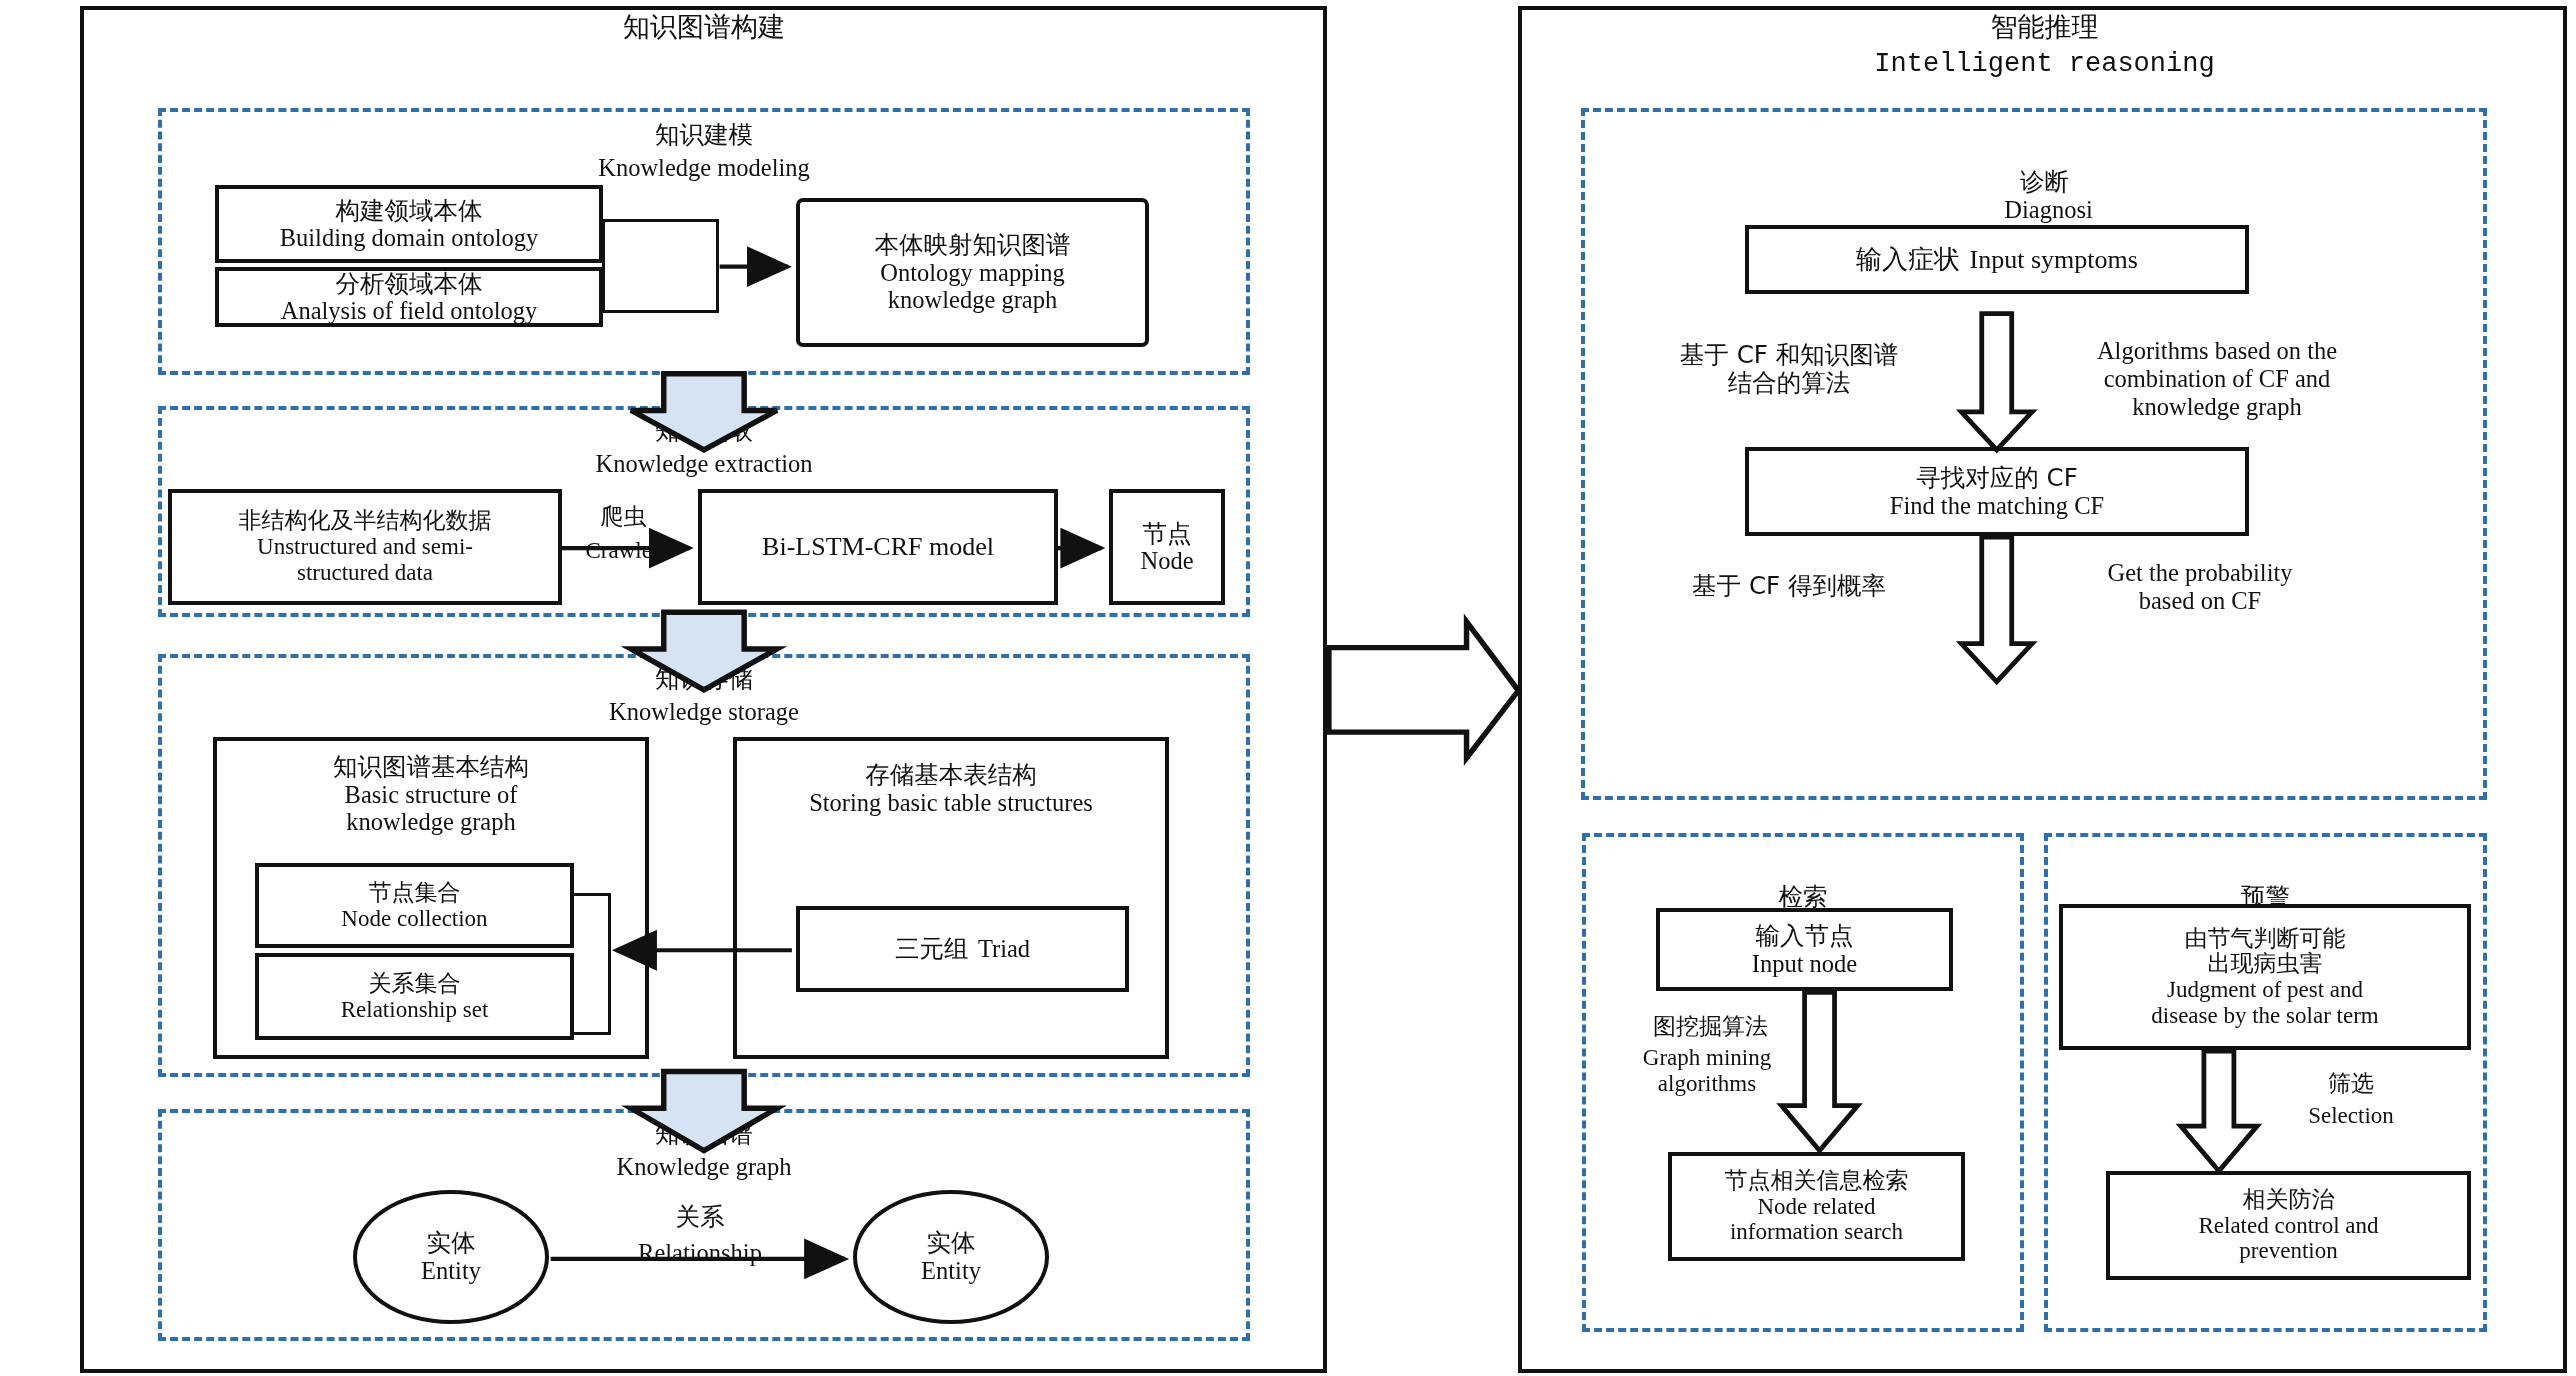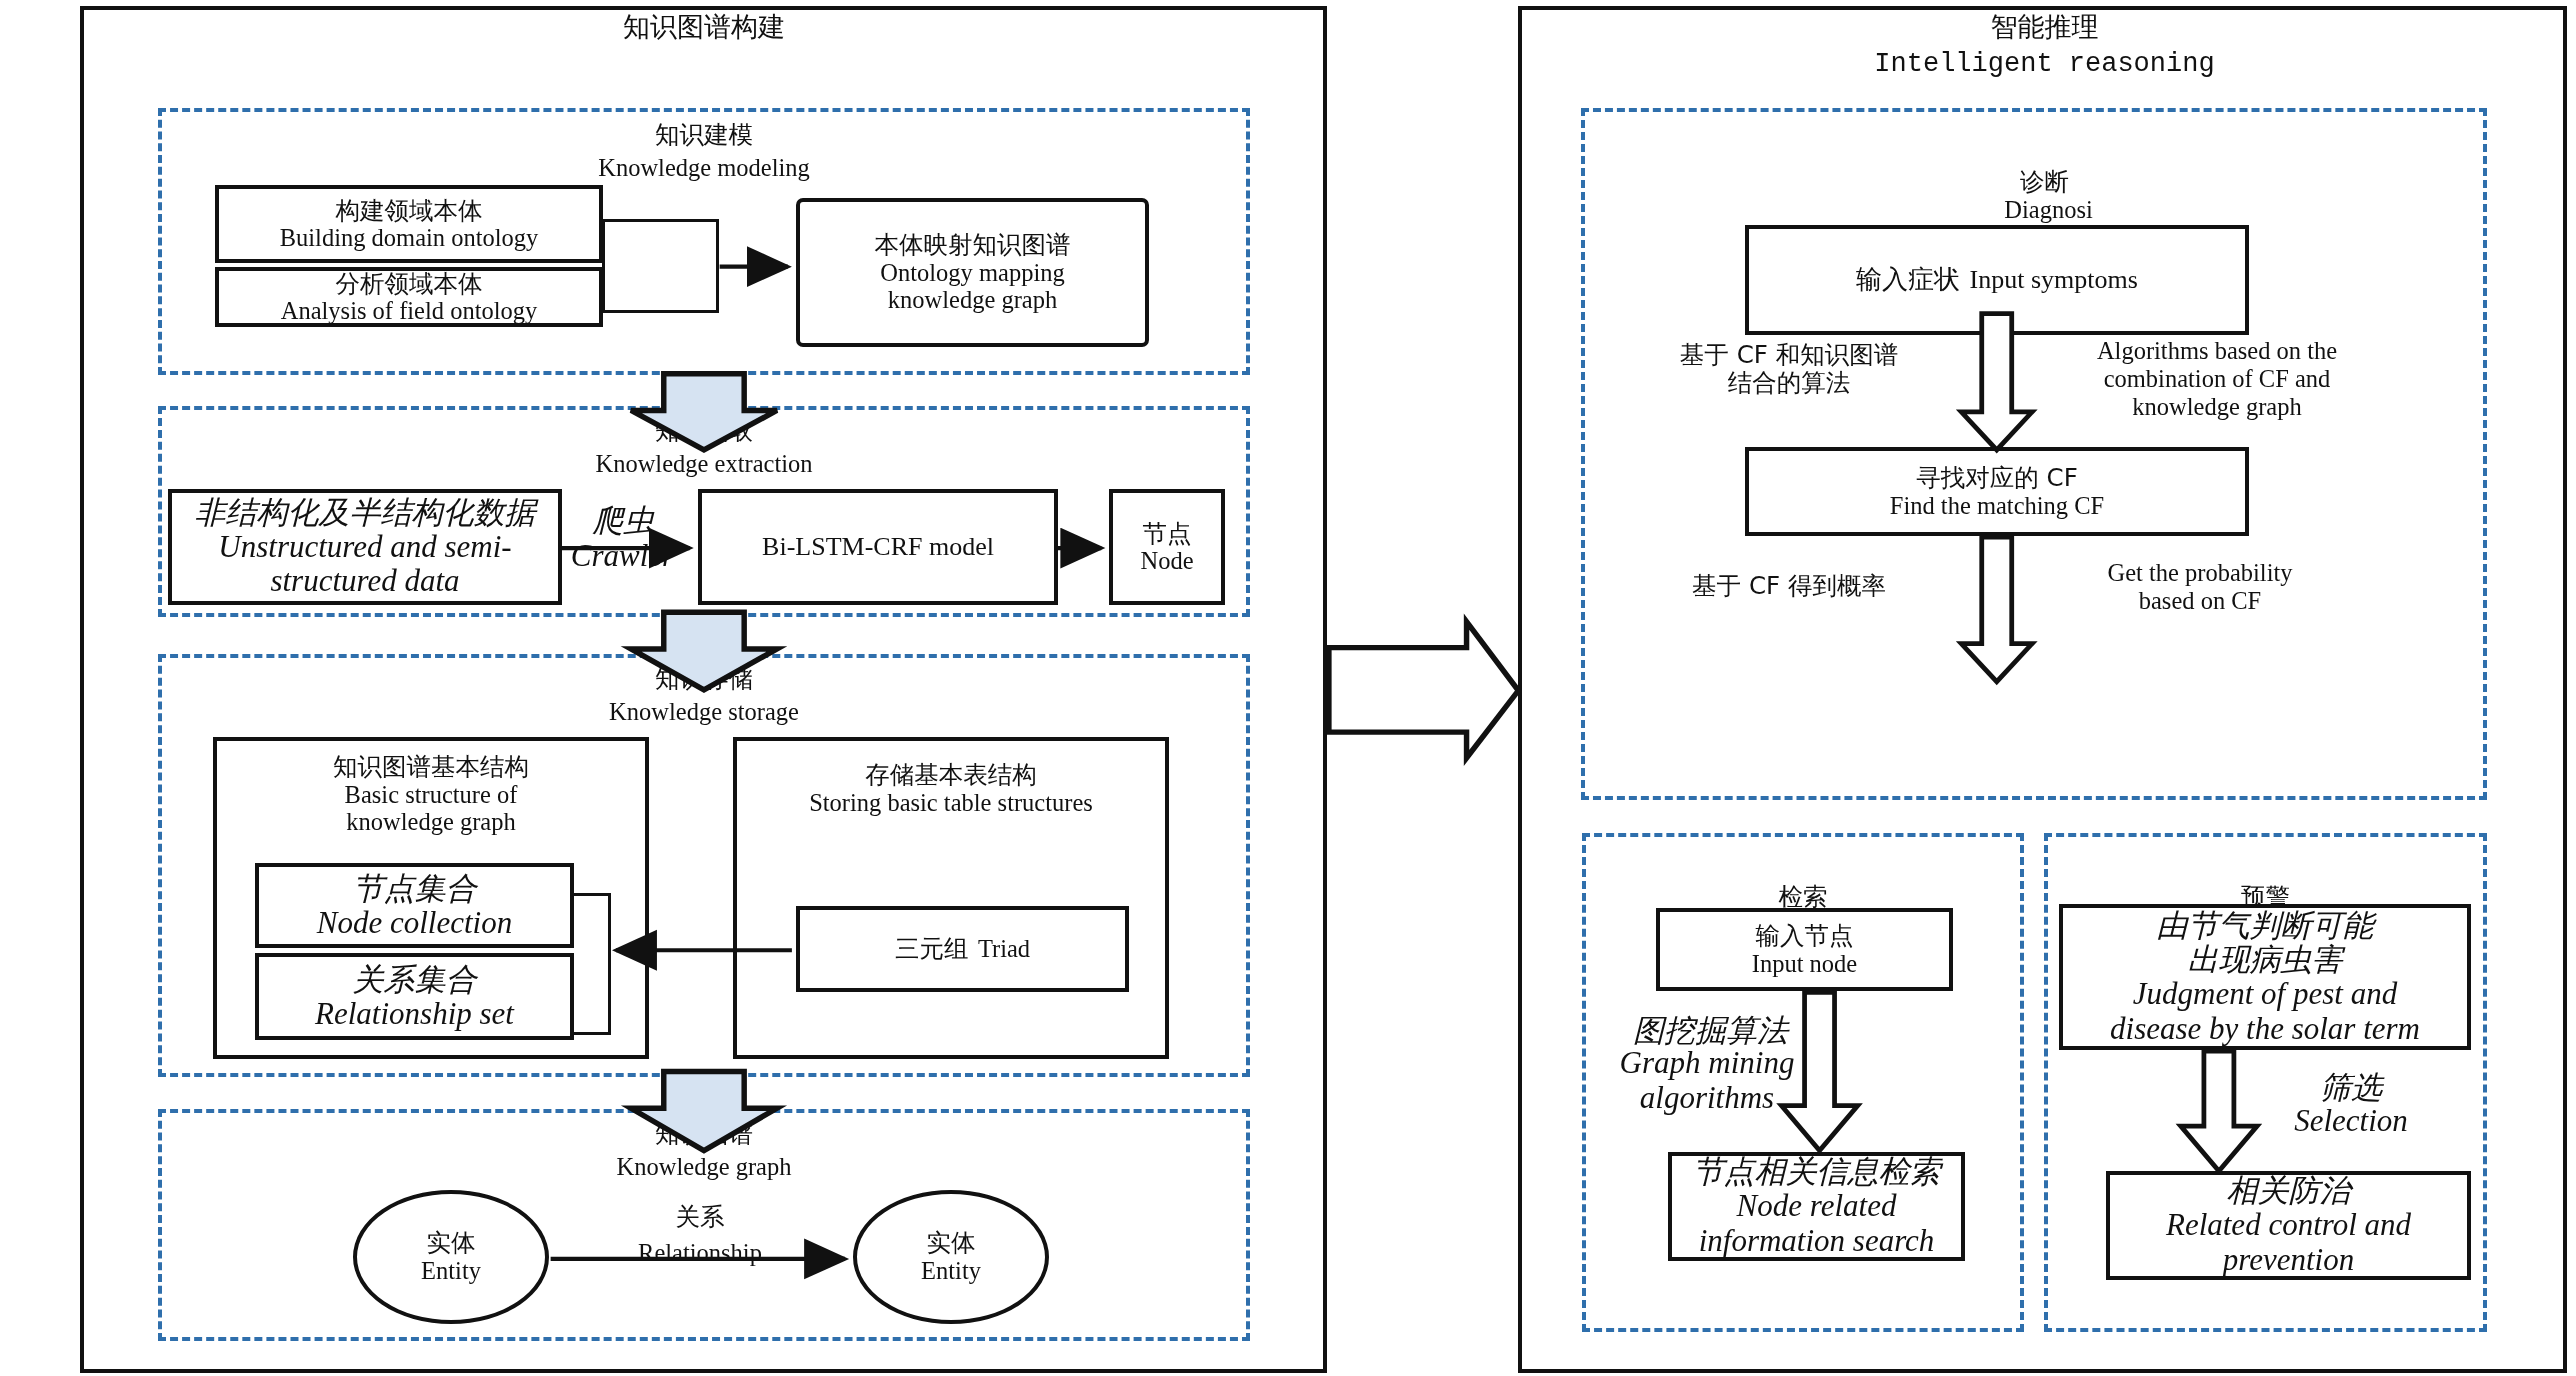--- a/index.html
+++ b/index.html
@@ -24,21 +24,21 @@
     text-align:center;line-height:1.15;color:#111;}
 
   
   .txt{position:absolute;text-align:center;color:#111;line-height:1.14;white-space:pre-line;}
   .txt.l{text-align:left;}
   .cn{font-family:"DejaVu Sans","Liberation Sans",sans-serif;}
 
   .f40{font-size:27px;font-family:Liberation Mono, monospace;}
   .f38{font-size:26px;}
   .f36{font-size:24.5px;}
-  .f34{font-size:31px;font-style:italic;}
+  .f34{font-size:23px;}
 
   svg.ov{position:absolute;left:0;top:0;width:2576px;height:1377px;pointer-events:none;}
 </style>
 </head>
 <body>
 
 <div id="stage">
 
   <div class="panel" style="left:80px;top:5.5px;width:1247px;height:1367px;"></div>
 
@@ -143,21 +143,21 @@
 
   <div class="txt cn f40" style="left:1772px;top:13.6px;width:545px;">智能推理</div>
   <div class="txt f40" style="left:1772px;top:49px;width:545px;">Intelligent reasoning</div>
 
   <div class="dashgroup" style="left:1581px;top:108px;width:906px;height:692px;"></div>
   <div class="txt f36" style="left:1772px;top:140px;width:545px;">
     <span class="cn">诊断</span>
     <span style="margin-left:8.2px;">Diagnosi</span>
   </div>
 
-  <div class="box" style="left:1745px;top:225px;width:504px;height:110px;flex-direction:row;gap:9.5px;">
+  <div class="box" style="left:1745px;top:225px;width:504px;height:69px;flex-direction:row;gap:9.5px;">
     <span class="cn f38">输入症状</span>
     <span class="f38">Input symptoms</span>
   </div>
 
   <div class="txt cn f36" style="left:1629px;top:341px;width:320px;">基于 CF 和知识图谱
 结合的算法</div>
   <div class="txt f36 l" style="left:2009px;top:337px;width:416px;text-align:center;">Algorithms based on the
 combination of CF and
 knowledge graph</div>
 

